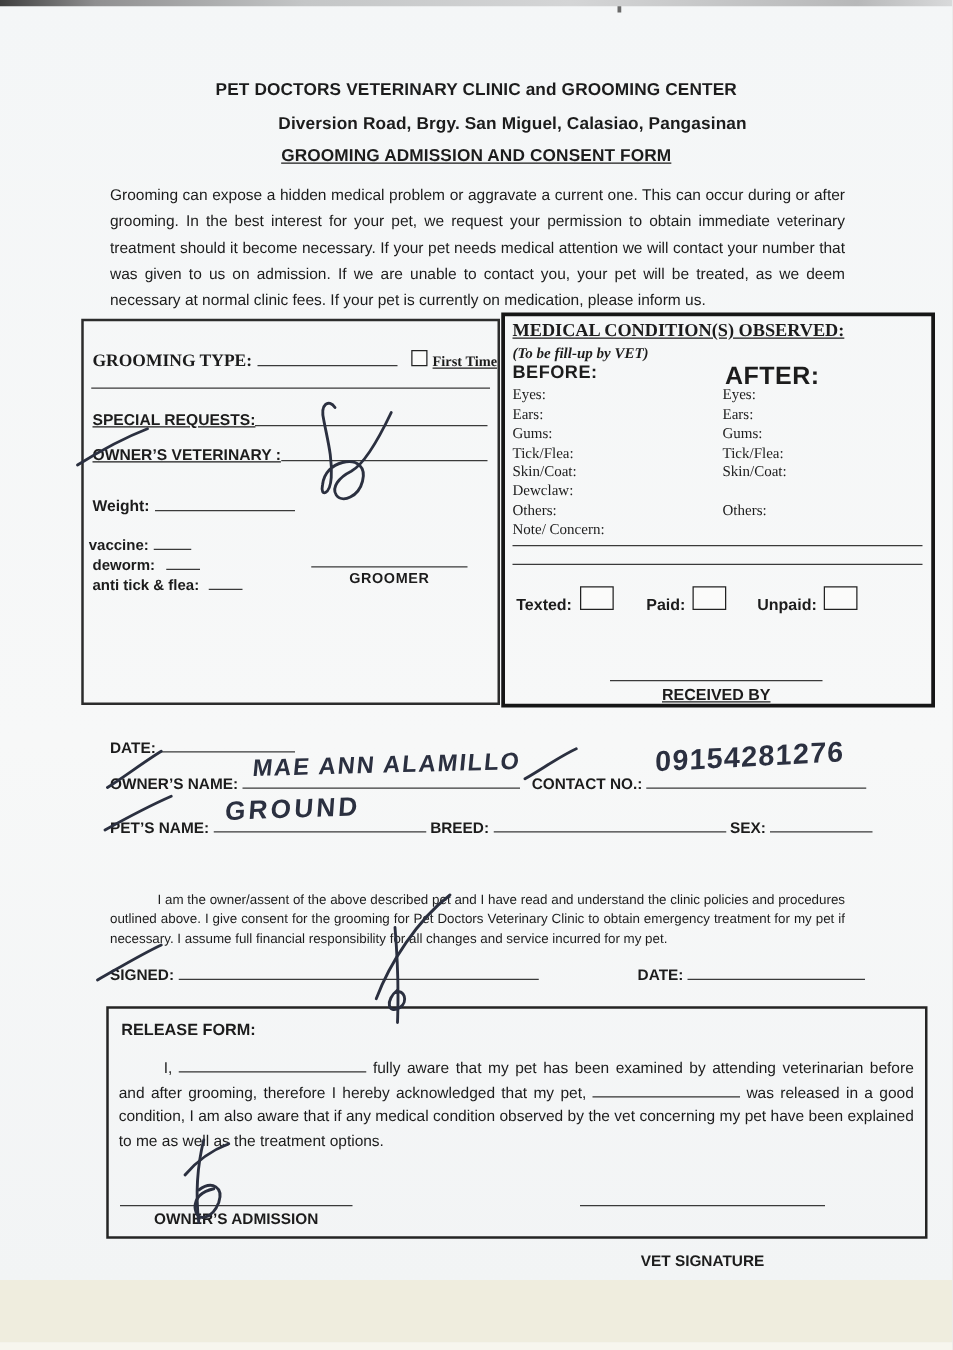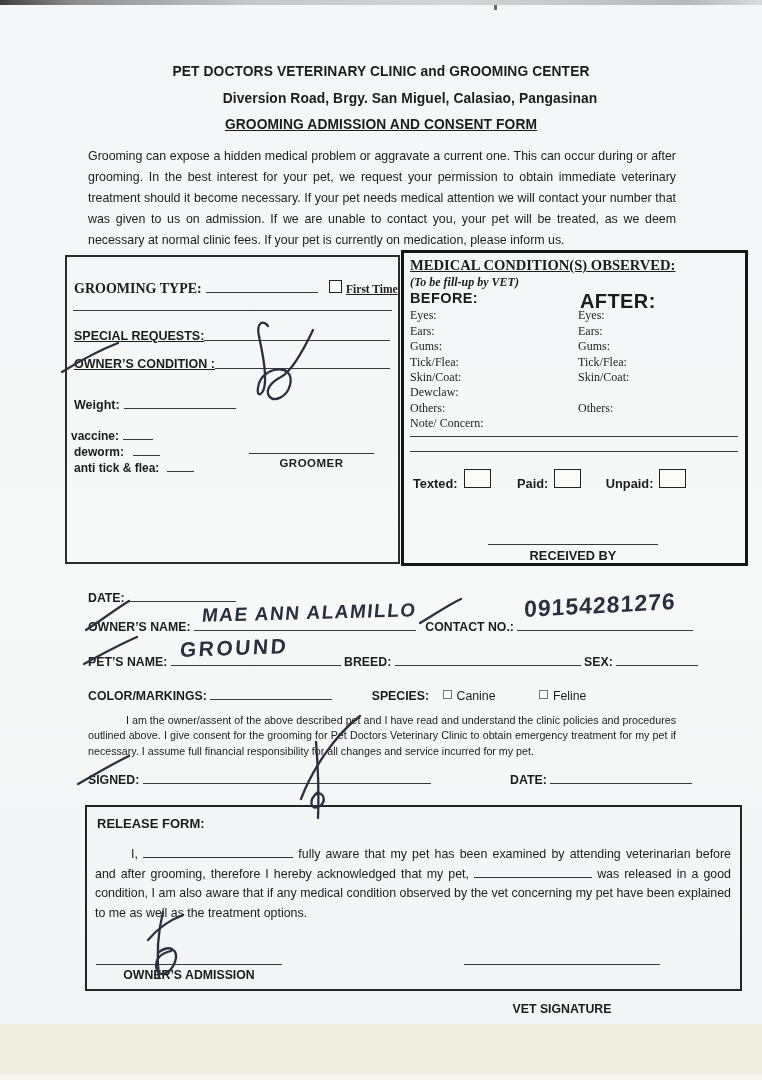--- a/index.html
+++ b/index.html
@@ -69,21 +69,21 @@
       <span class="ul" style="width:112px;"></span>
       <span class="chk" style="width:11px;height:11px;margin-left:6px;"></span>
       <span class="serif b u" style="font-size:11.5px;margin-top:16px;">First Time</span>
     </div>
     <div class="abs line" style="left:6px;top:53px;width:319px;border-top-width:1.6px;"></div>
     <div class="abs flexrow" style="left:7px;top:72px;width:316px;">
       <span class="gb-label">SPECIAL REQUESTS:</span>
       <span class="grow"></span>
     </div>
     <div class="abs flexrow" style="left:7px;top:100px;width:316px;">
-      <span class="gb-label">OWNER’S  CONDITION :</span>
+      <span class="gb-label">OWNER’S  VETERINARY :</span>
       <span class="grow"></span>
     </div>
     <div class="abs" style="left:7px;top:138px;white-space:nowrap;">
       <span class="gb-label">Weight:</span>
       <span class="ul" style="width:112px;"></span>
     </div>
     <div class="abs" style="left:4px;top:169px;white-space:nowrap;">
       <span class="gb-label" style="font-size:12px;">vaccine:</span>
       <span class="ul" style="width:30px;"></span>
     </div>
@@ -170,21 +170,21 @@
     <div class="abs line" style="left:6px;top:183px;width:328px;border-top-width:1.2px;"></div>
     <div class="abs line" style="left:6px;top:198px;width:328px;border-top-width:1.2px;"></div>
 
     <div class="abs" style="left:9px;top:216px;white-space:nowrap;">
       <span class="b" style="font-size:12.8px;">Texted:</span><span class="paybox"></span>
       <span class="b" style="font-size:12.8px;margin-left:22px;">Paid:</span><span class="paybox"></span>
       <span class="b" style="font-size:12.8px;margin-left:20px;">Unpaid:</span><span class="paybox"></span>
     </div>
 
     <div class="abs line" style="left:84px;top:291px;width:170px;"></div>
-    <div class="abs b" style="left:84px;top:295px;width:170px;text-align:center;font-size:12.8px;">RECEIVED BY</div>
+    <div class="abs b" style="left:84px;top:295px;width:170px;text-align:center;font-size:12.8px;text-decoration:underline;">RECEIVED BY</div>
   </div>
 
   <div class="abs midrow" style="left:88px;top:588px;white-space:nowrap;">
     <span class="b">DATE:</span>
     <span class="ul" style="width:108px;"></span>
   </div>
 
   <div class="abs midrow" style="left:88px;top:617px;white-space:nowrap;">
     <span class="b">OWNER’S NAME:</span>
     <span class="ul" style="width:222px;"></span>
@@ -194,27 +194,20 @@
 
   <div class="abs midrow" style="left:88px;top:652px;white-space:nowrap;">
     <span class="b">PET’S NAME:</span>
     <span class="ul" style="width:170px;"></span>
     <span class="b">BREED:</span>
     <span class="ul" style="width:186px;"></span>
     <span class="b">SEX:</span>
     <span class="ul" style="width:82px;"></span>
   </div>
 
-  <div class="abs midrow" style="left:88px;top:686px;white-space:nowrap;">
-    <span class="b">COLOR/MARKINGS:</span>
-    <span class="ul" style="width:122px;"></span>
-    <span class="b" style="margin-left:36px;">SPECIES:</span>
-    <span class="smchk" style="margin-left:10px;"></span><span>Canine</span>
-    <span class="smchk" style="margin-left:40px;"></span><span>Feline</span>
-  </div>
 
   <div class="abs consent">I am the owner/assent of the above described pet and I have read and understand the clinic policies and procedures outlined above. I give consent for the grooming for Pet Doctors Veterinary Clinic to obtain emergency treatment for my pet if necessary. I assume full financial responsibility for all changes and service incurred for my pet.</div>
 
   <div class="abs midrow" style="left:88px;top:770px;white-space:nowrap;">
     <span class="b">SIGNED:</span>
     <span class="ul" style="width:288px;"></span>
     <span class="b" style="margin-left:76px;">DATE:</span>
     <span class="ul" style="width:142px;"></span>
   </div>
 

